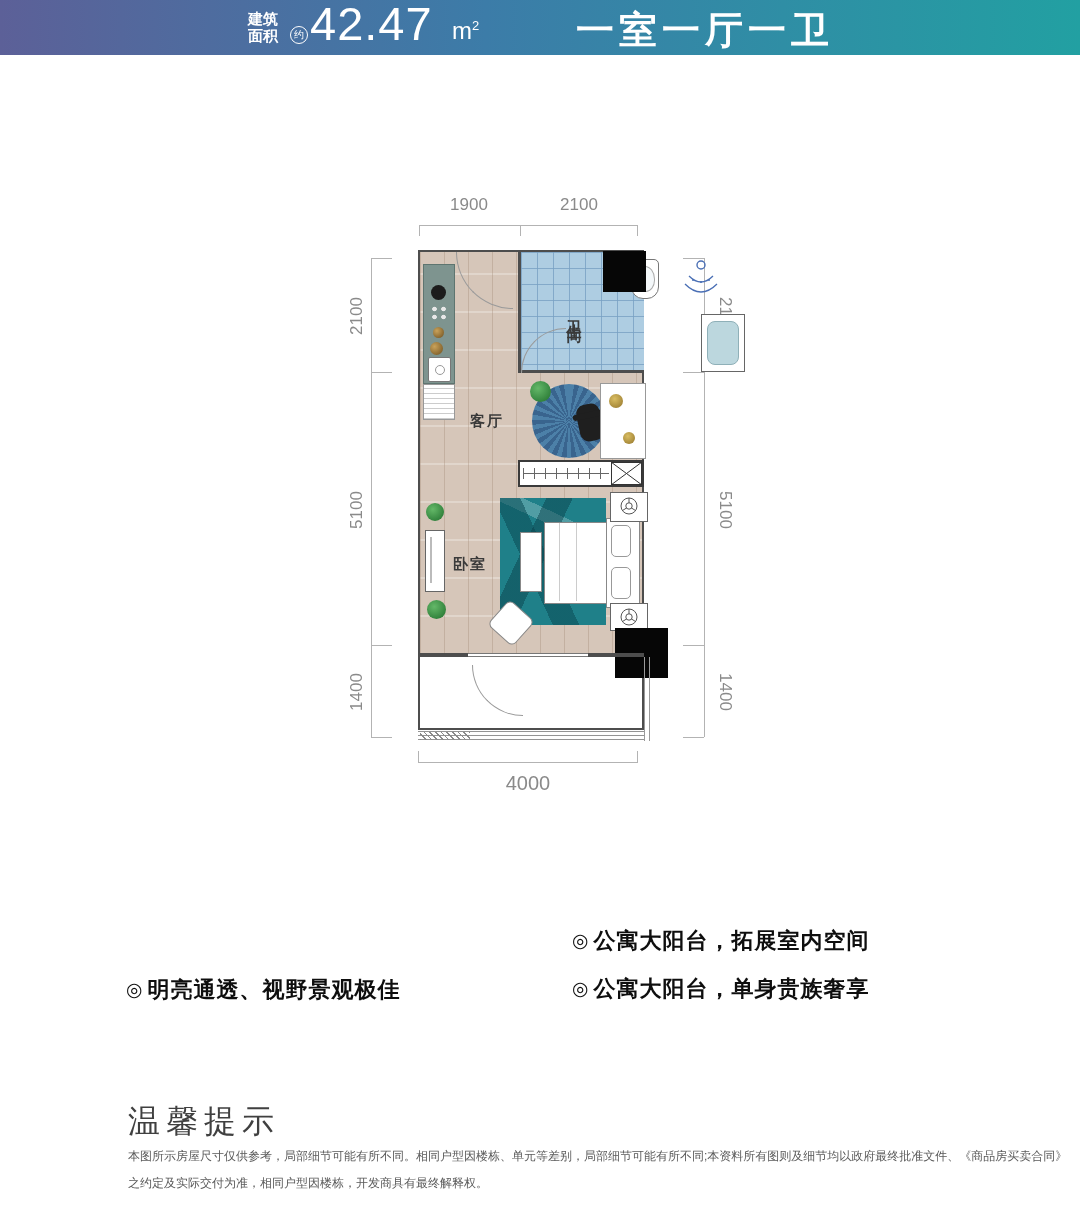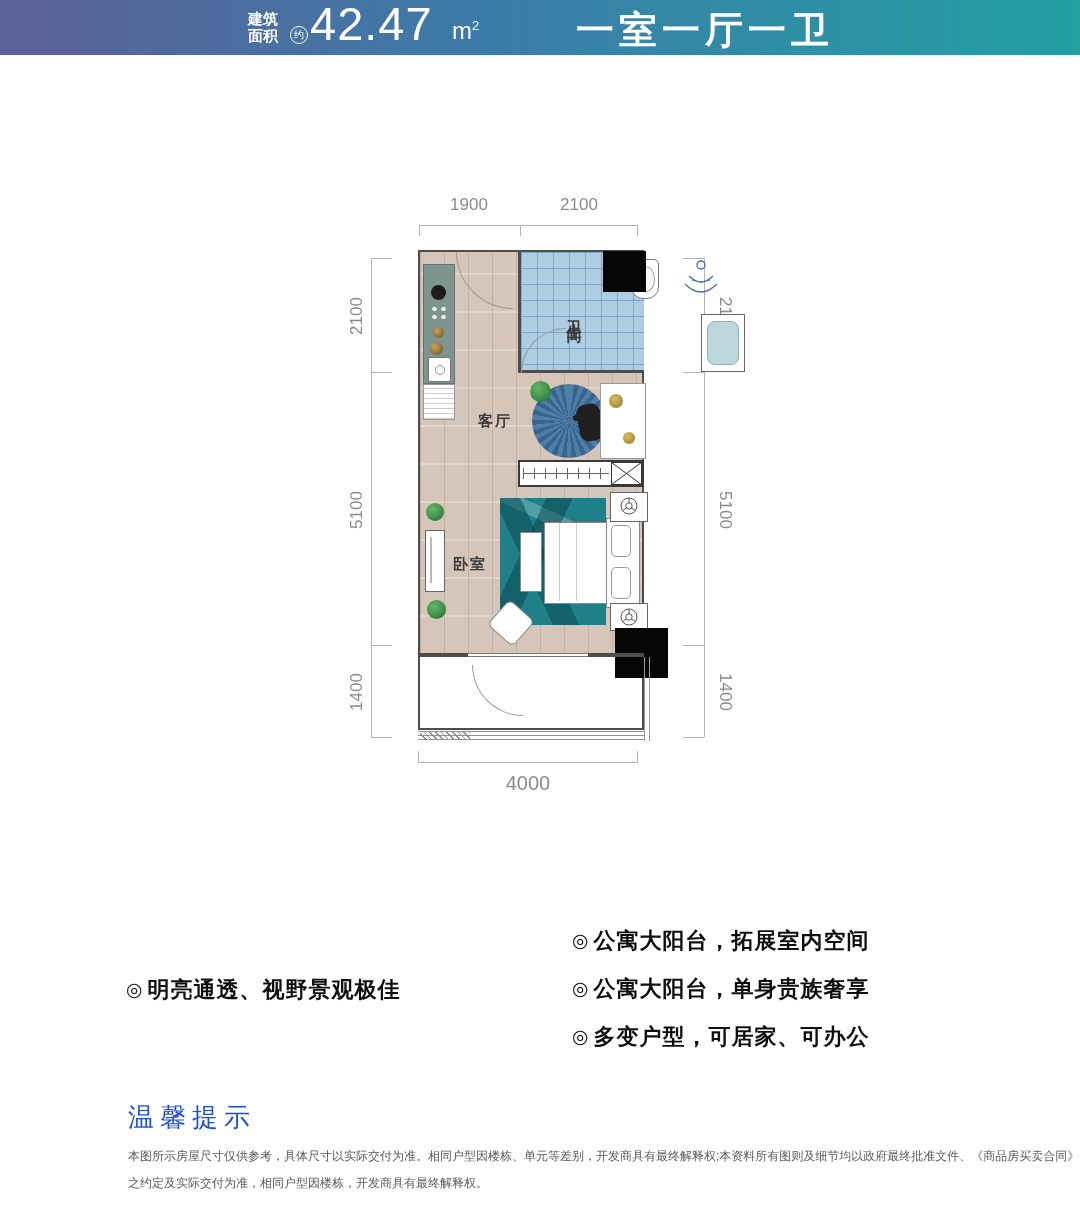--- a/index.html
+++ b/index.html
@@ -66,21 +66,21 @@
 
   .black-box{position:absolute;background:#060606;}
   .bb1{left:185px;top:1px;width:43px;height:41px;}
   .bb2{left:197px;top:378px;width:53px;height:50px;}
 
   .arc{position:absolute;border:0 solid #9a9a9a;}
   .arc-entry{left:38px;top:2px;width:56px;height:56px;border-left-width:1px;border-bottom-width:1px;border-bottom-left-radius:100% 100%;}
   .arc-bath{left:103px;top:78px;width:44px;height:44px;border-left-width:1px;border-top-width:1px;border-top-left-radius:100% 100%;}
   .arc-balc{left:54px;top:415px;width:50px;height:50px;border-left-width:1px;border-bottom-width:1px;border-bottom-left-radius:100% 100%;}
 
-  .living-label{left:60px;top:162px;}
+  .living-label{left:52px;top:162px;}
   .round-rug{position:absolute;left:114px;top:134px;width:74px;height:74px;border-radius:50%;
     background:repeating-conic-gradient(#4c80a8 0 8deg,#39648e 8deg 16deg);}
   .plant{position:absolute;border-radius:50%;background:radial-gradient(circle at 38% 35%,#64b868,#1f6e2c);}
   .plant-s{left:112px;top:131px;width:21px;height:21px;}
   .chair{position:absolute;left:160px;top:154px;width:24px;height:37px;background:#1f1f1f;border-radius:9px;transform:rotate(-12deg);}
   .chair:before{content:"";position:absolute;left:-4px;top:8px;width:32px;height:6px;background:#1f1f1f;border-radius:3px;}
   .desk{position:absolute;left:182px;top:133px;width:44px;height:74px;background:#fff;border:1px solid #999;}
   .desk i{position:absolute;border-radius:50%;background:radial-gradient(circle at 40% 35%,#d9bd62,#93742a);}
   .desk .d1{left:8px;top:10px;width:14px;height:14px;}
   .desk .d2{left:22px;top:48px;width:12px;height:12px;}
@@ -134,21 +134,21 @@
     background:linear-gradient(#949494 1px,transparent 1px);background-size:100% 4px;}
   .hatch{position:absolute;left:2px;top:482px;width:50px;height:8px;
     background:repeating-linear-gradient(45deg,#8a8a8a 0 1px,transparent 1px 4px);}
   .rail-right{position:absolute;left:226px;top:407px;width:6px;height:84px;border-left:1px solid #9a9a9a;border-right:1px solid #9a9a9a;box-sizing:border-box;}
 
   
   .feature{position:absolute;font-size:22px;font-weight:600;color:#0e0e0e;white-space:nowrap;letter-spacing:1px;}
   .feature .bullet{font-size:19px;font-weight:400;margin-right:4px;vertical-align:1px;}
 
   
-  .notice-title{position:absolute;left:128px;top:1100px;font-size:26px;font-weight:500;color:#1d4ed8;letter-spacing:6px;}
+  .notice-title{position:absolute;left:128px;top:1100px;font-size:32px;font-weight:500;color:#404040;letter-spacing:6px;}
   .fineprint{position:absolute;left:128px;width:940px;font-size:12px;color:#5a5a5a;line-height:27px;white-space:nowrap;}
   .fp1{top:1143px;} .fp2{top:1170px;}
 </style>
 </head>
 <body>
 
 <div id="canvas">
 
   <div class="header">
     <div class="area-label">
@@ -300,21 +300,18 @@
 
   <div class="feature" style="left:126px;top:975px;">
     <span class="bullet">◎</span><span>明亮通透、视野景观极佳</span>
   </div>
   <div class="feature" style="left:572px;top:926px;">
     <span class="bullet">◎</span><span>公寓大阳台，拓展室内空间</span>
   </div>
   <div class="feature" style="left:572px;top:974px;">
     <span class="bullet">◎</span><span>公寓大阳台，单身贵族奢享</span>
   </div>
-  <div class="feature" style="left:572px;top:1022px;">
-    <span class="bullet">◎</span><span>多变户型，可居家、可办公</span>
-  </div>
 
   <div class="notice-title">温馨提示</div>
-  <div class="fineprint fp1">本图所示房屋尺寸仅供参考，具体尺寸以实际交付为准。相同户型因楼栋、单元等差别，开发商具有最终解释权;本资料所有图则及细节均以政府最终批准文件、《商品房买卖合同》</div>
+  <div class="fineprint fp1">本图所示房屋尺寸仅供参考，局部细节可能有所不同。相同户型因楼栋、单元等差别，局部细节可能有所不同;本资料所有图则及细节均以政府最终批准文件、《商品房买卖合同》</div>
   <div class="fineprint fp2">之约定及实际交付为准，相同户型因楼栋，开发商具有最终解释权。</div>
 
 </div>
 
 </body></html>

